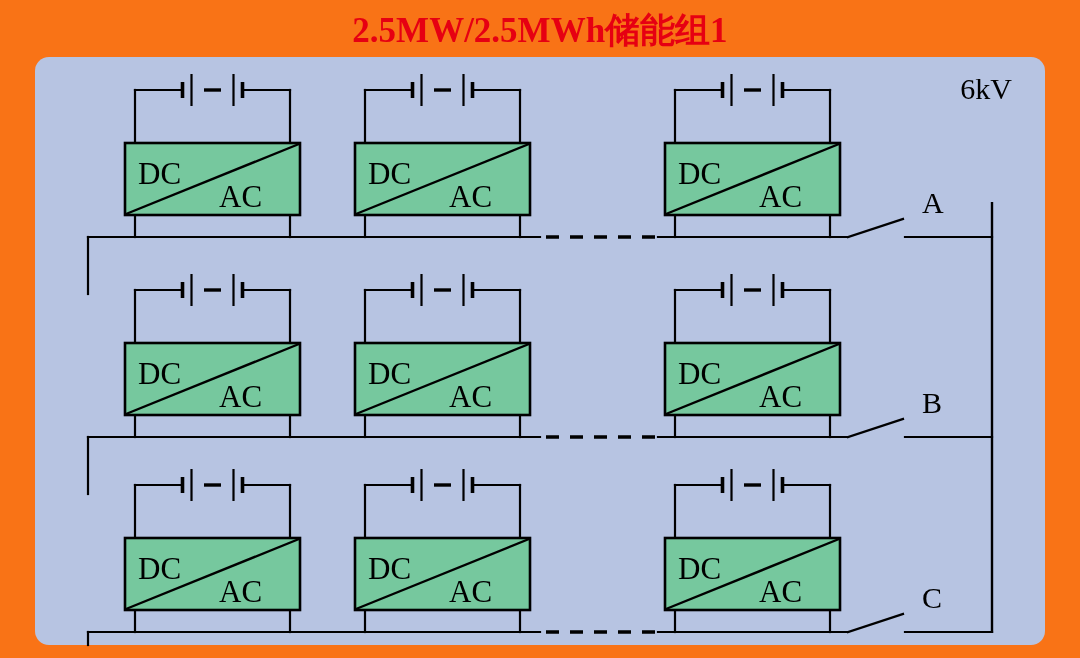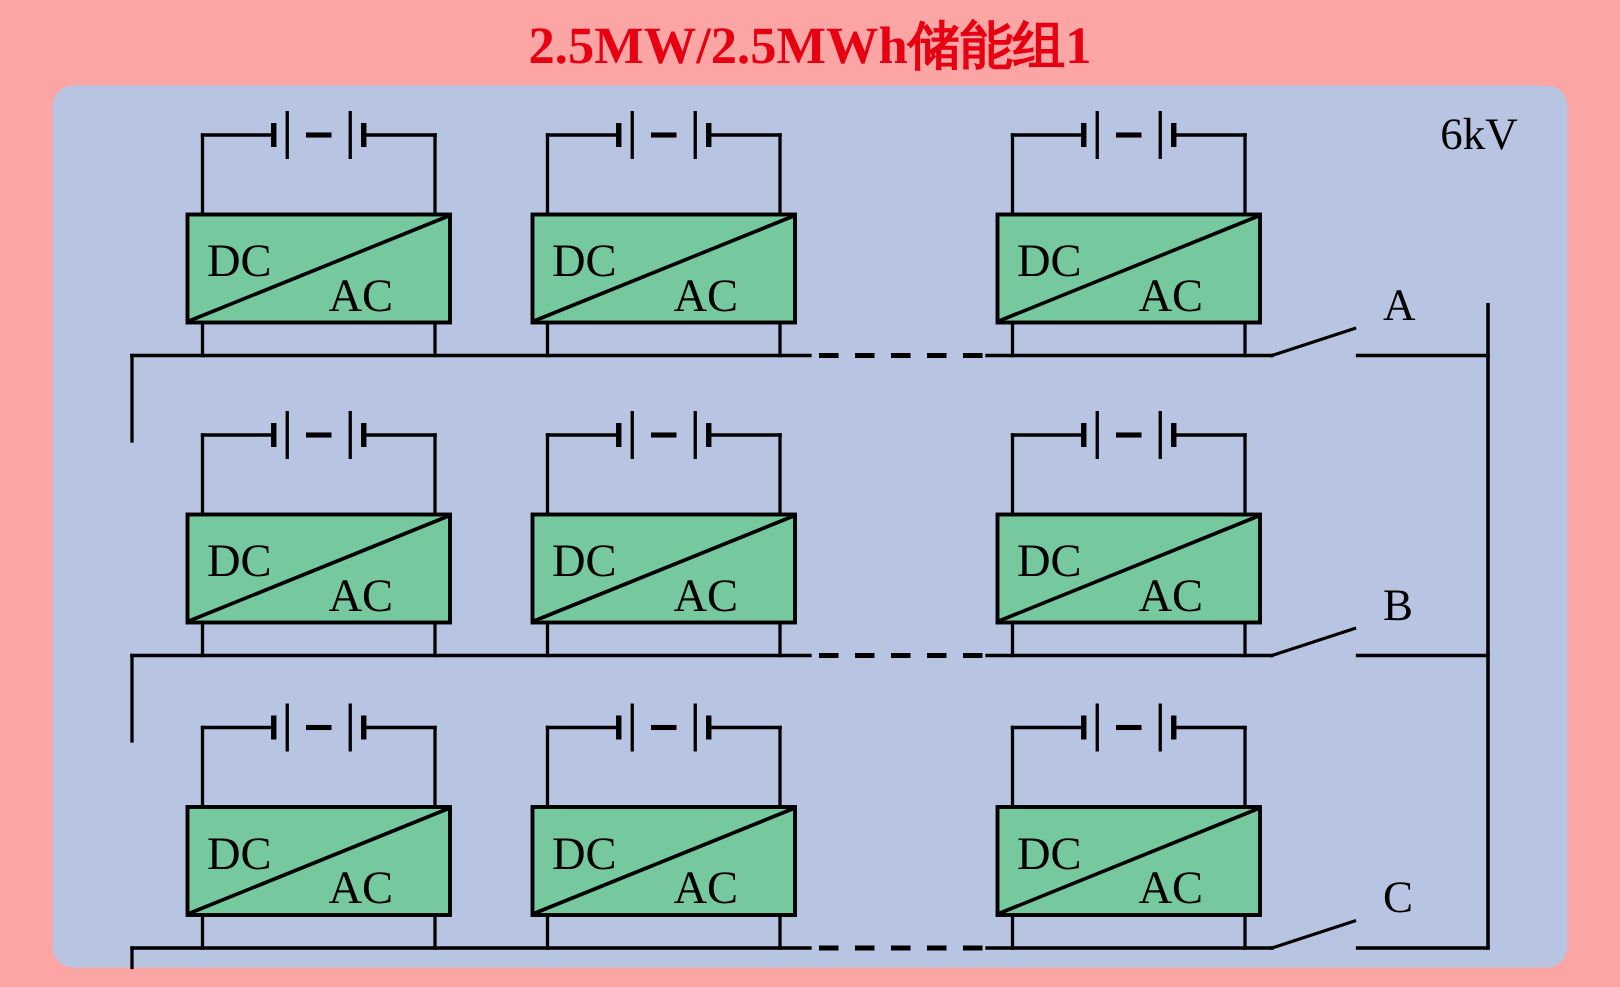--- a/index.html
+++ b/index.html
@@ -1,17 +1,17 @@
 <!DOCTYPE html>
 <html><head>
 <meta charset="utf-8">
 <style>
   *{box-sizing:border-box}
   html,body{margin:0;padding:0;background:#ffffff}
-  .stage{position:relative;width:1080px;height:658px;background:#fca5a5;overflow:hidden;
+  .stage{position:relative;width:1080px;height:658px;background:#f97316;overflow:hidden;
          font-family:"Liberation Serif","DejaVu Serif",serif}
   svg{display:block}
   svg text{font-family:"Liberation Serif","DejaVu Serif",serif}
   .w{stroke:#000;stroke-width:2.2;stroke-linecap:square;fill:none}
   .b{stroke:#000;stroke-width:2.4;fill:none}
   .conv{stroke:#000;stroke-width:2.6}
   .cs{stroke:#000;stroke-width:3.6}
   .ct{stroke:#000;stroke-width:2.2}
   .cd{stroke:#000;stroke-width:3.4}
   .dash{stroke:#000;stroke-width:3.4;stroke-dasharray:13 11}

